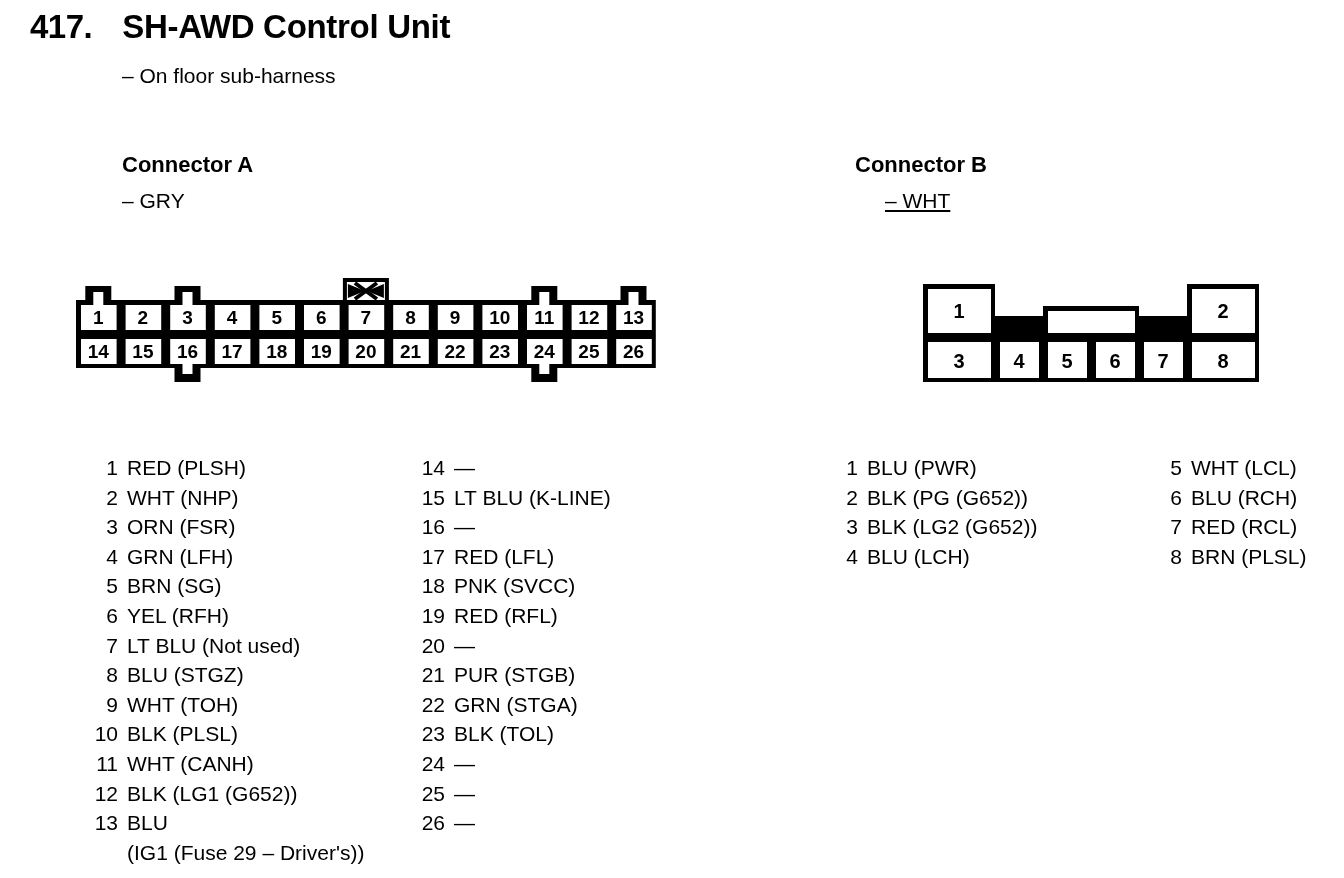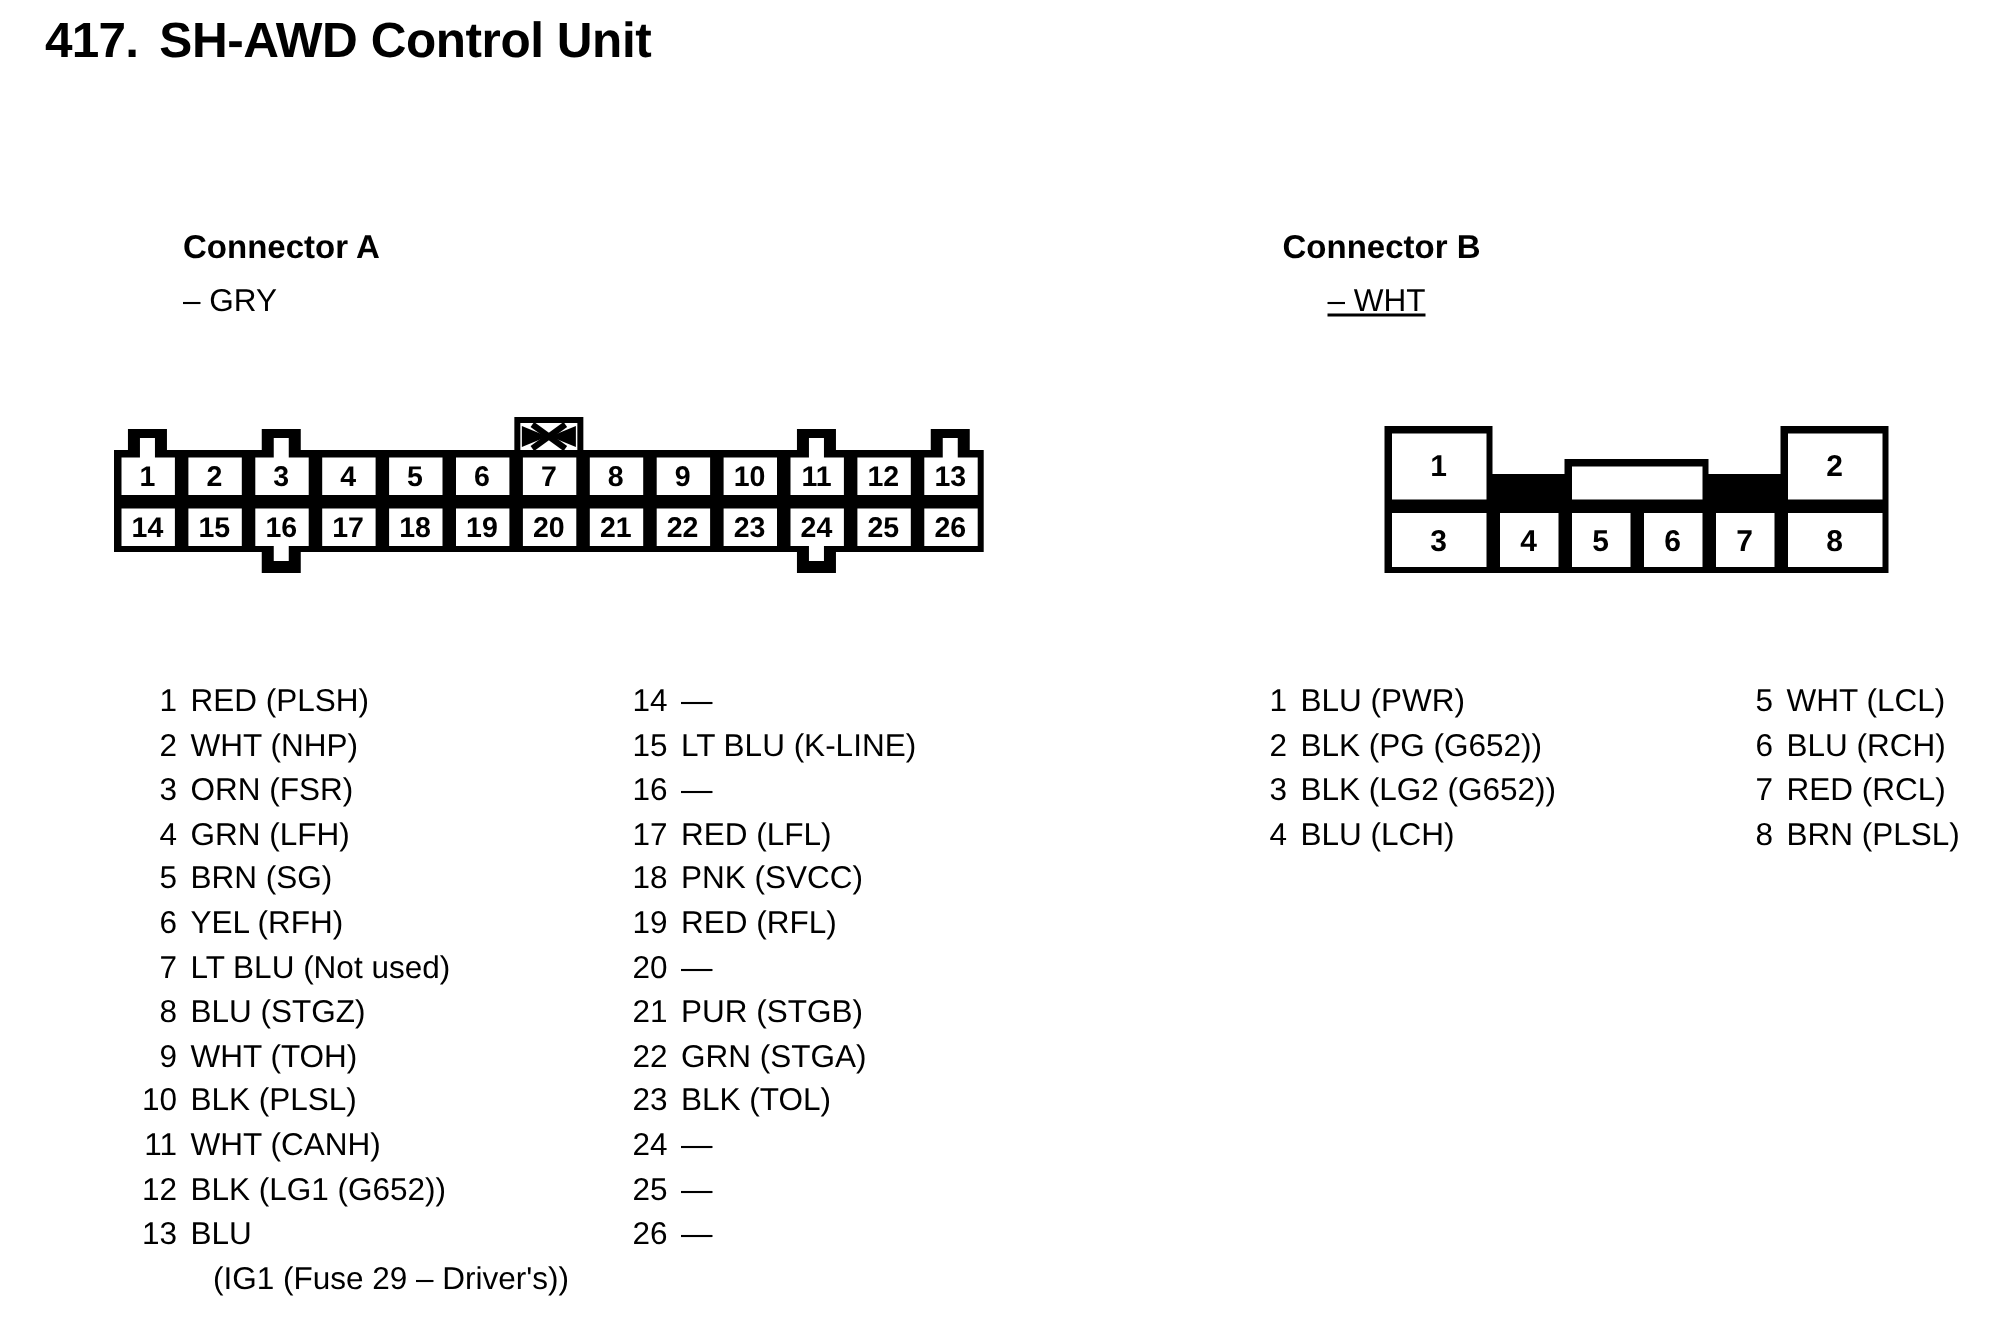--- a/index.html
+++ b/index.html
@@ -23,21 +23,21 @@
     align-items: center;
   }
   .title-num {
     font-size: 33px;
     font-weight: bold;
     letter-spacing: -0.5px;
   }
   .title-text {
     font-size: 33px;
     font-weight: bold;
-    margin-left: 14px;
+    margin-left: 30px;
     letter-spacing: -0.3px;
   }
 
   .loc-list {
     position: absolute;
     left: 122px; top: 62px;
     font-size: 21px;
     line-height: 28px;
   }
   .loc-list div { white-space: nowrap; }
@@ -98,39 +98,40 @@
   }
   .pin-no {
     width: 30px;
     text-align: right;
     flex: 0 0 30px;
   }
   .pin-desc {
     margin-left: 9px;
   }
   .pin-cont {
-    margin-left: 54px;
+    margin-left: 39px;
     white-space: nowrap;
     height: 29.6px;
   }
 
   #listA1 { left: 88px; top: 456px; }
   #listA2 { left: 415px; top: 456px; }
   #listB1 { left: 828px; top: 456px; }
   #listB2 { left: 1152px; top: 456px; }
 </style>
 </head>
 <body>
 
 <div class="title-row">
   <span class="title-num">417.</span>
   <span class="title-text">SH-AWD Control Unit</span>
 </div>
 
 <div class="loc-list">
+  <div>– On floor sub-harness</div>
 </div>
 
 <div class="conn-head" id="connA-head">Connector A</div>
 <div class="conn-sub" id="connA-sub">– GRY</div>
 <div class="conn-head" id="connB-head">Connector B</div>
 <div class="conn-sub" id="connB-sub">– WHT</div>
 
 <div class="conn-a-wrap">
   <svg class="conn-svg" width="600" height="118" viewBox="0 0 600 118">
     <g id="connA-geom">

